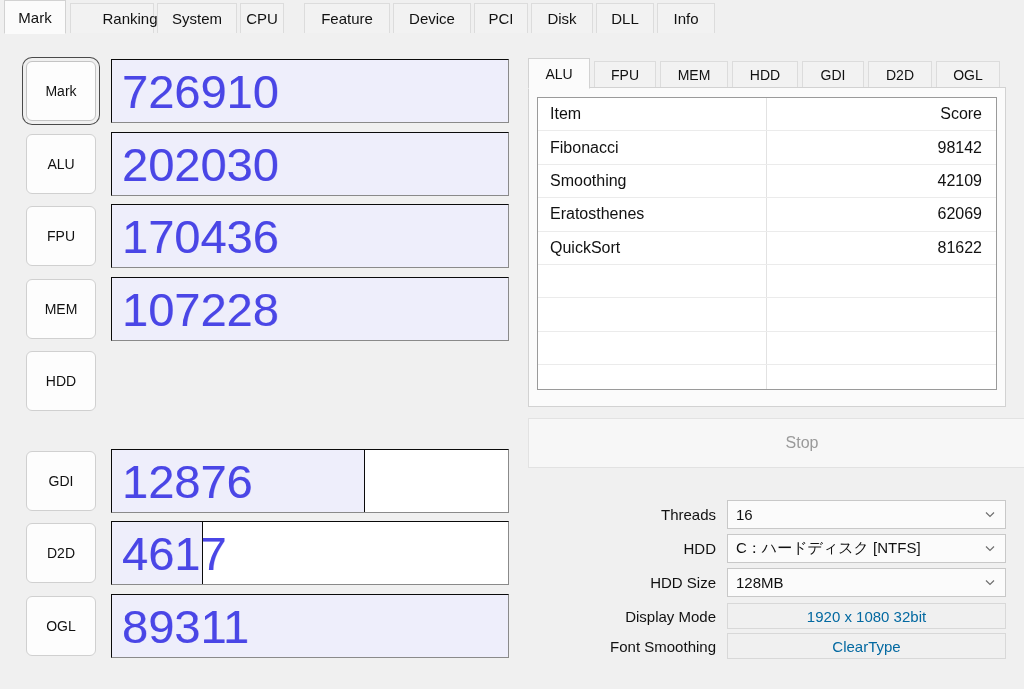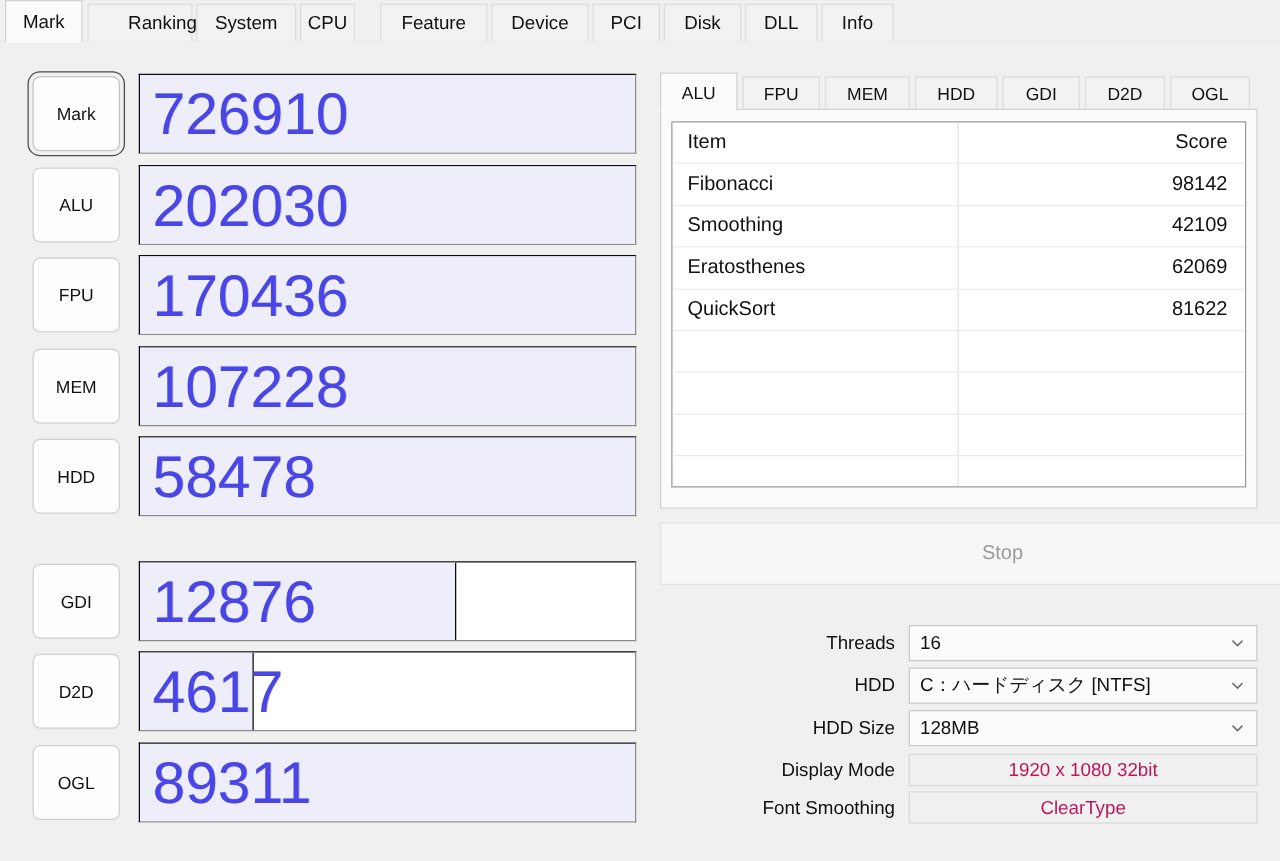--- a/index.html
+++ b/index.html
@@ -260,21 +260,21 @@
     position: absolute;
     left: 197px;
     width: 279px; height: 26px;
     box-sizing: border-box;
     background: #f0f0f0;
     border: 1px solid #d8d8d8;
     display: flex;
     align-items: center;
     justify-content: center;
     font-size: 15px;
-    color: #be185d;
+    color: #0369a1;
     cursor: default;
   }
 </style>
 </head>
 <body>
 
 <div class="tabbar" id="main-tab-bar">
     <div class="tab active" style="left: 4px; width: 62px;">
       <span>Mark</span>
     </div>
@@ -340,24 +340,20 @@
         <span>MEM</span>
       </div>
       <div class="score-box">
         <div class="score-fill full" style="width: 100%;"></div>
         <div class="score-value">107228</div>
       </div>
     </div>
     <div class="score-row" style="top: 312px;">
       <div class="bench-btn">
         <span>HDD</span>
-      </div>
-      <div class="score-box">
-        <div class="score-fill full" style="width: 100%;"></div>
-        <div class="score-value">58478</div>
       </div>
     </div>
     <div class="score-row" style="top: 412px;">
       <div class="bench-btn">
         <span>GDI</span>
       </div>
       <div class="score-box">
         <div class="score-fill" style="width: 64%;"></div>
         <div class="score-value">12876</div>
       </div>

